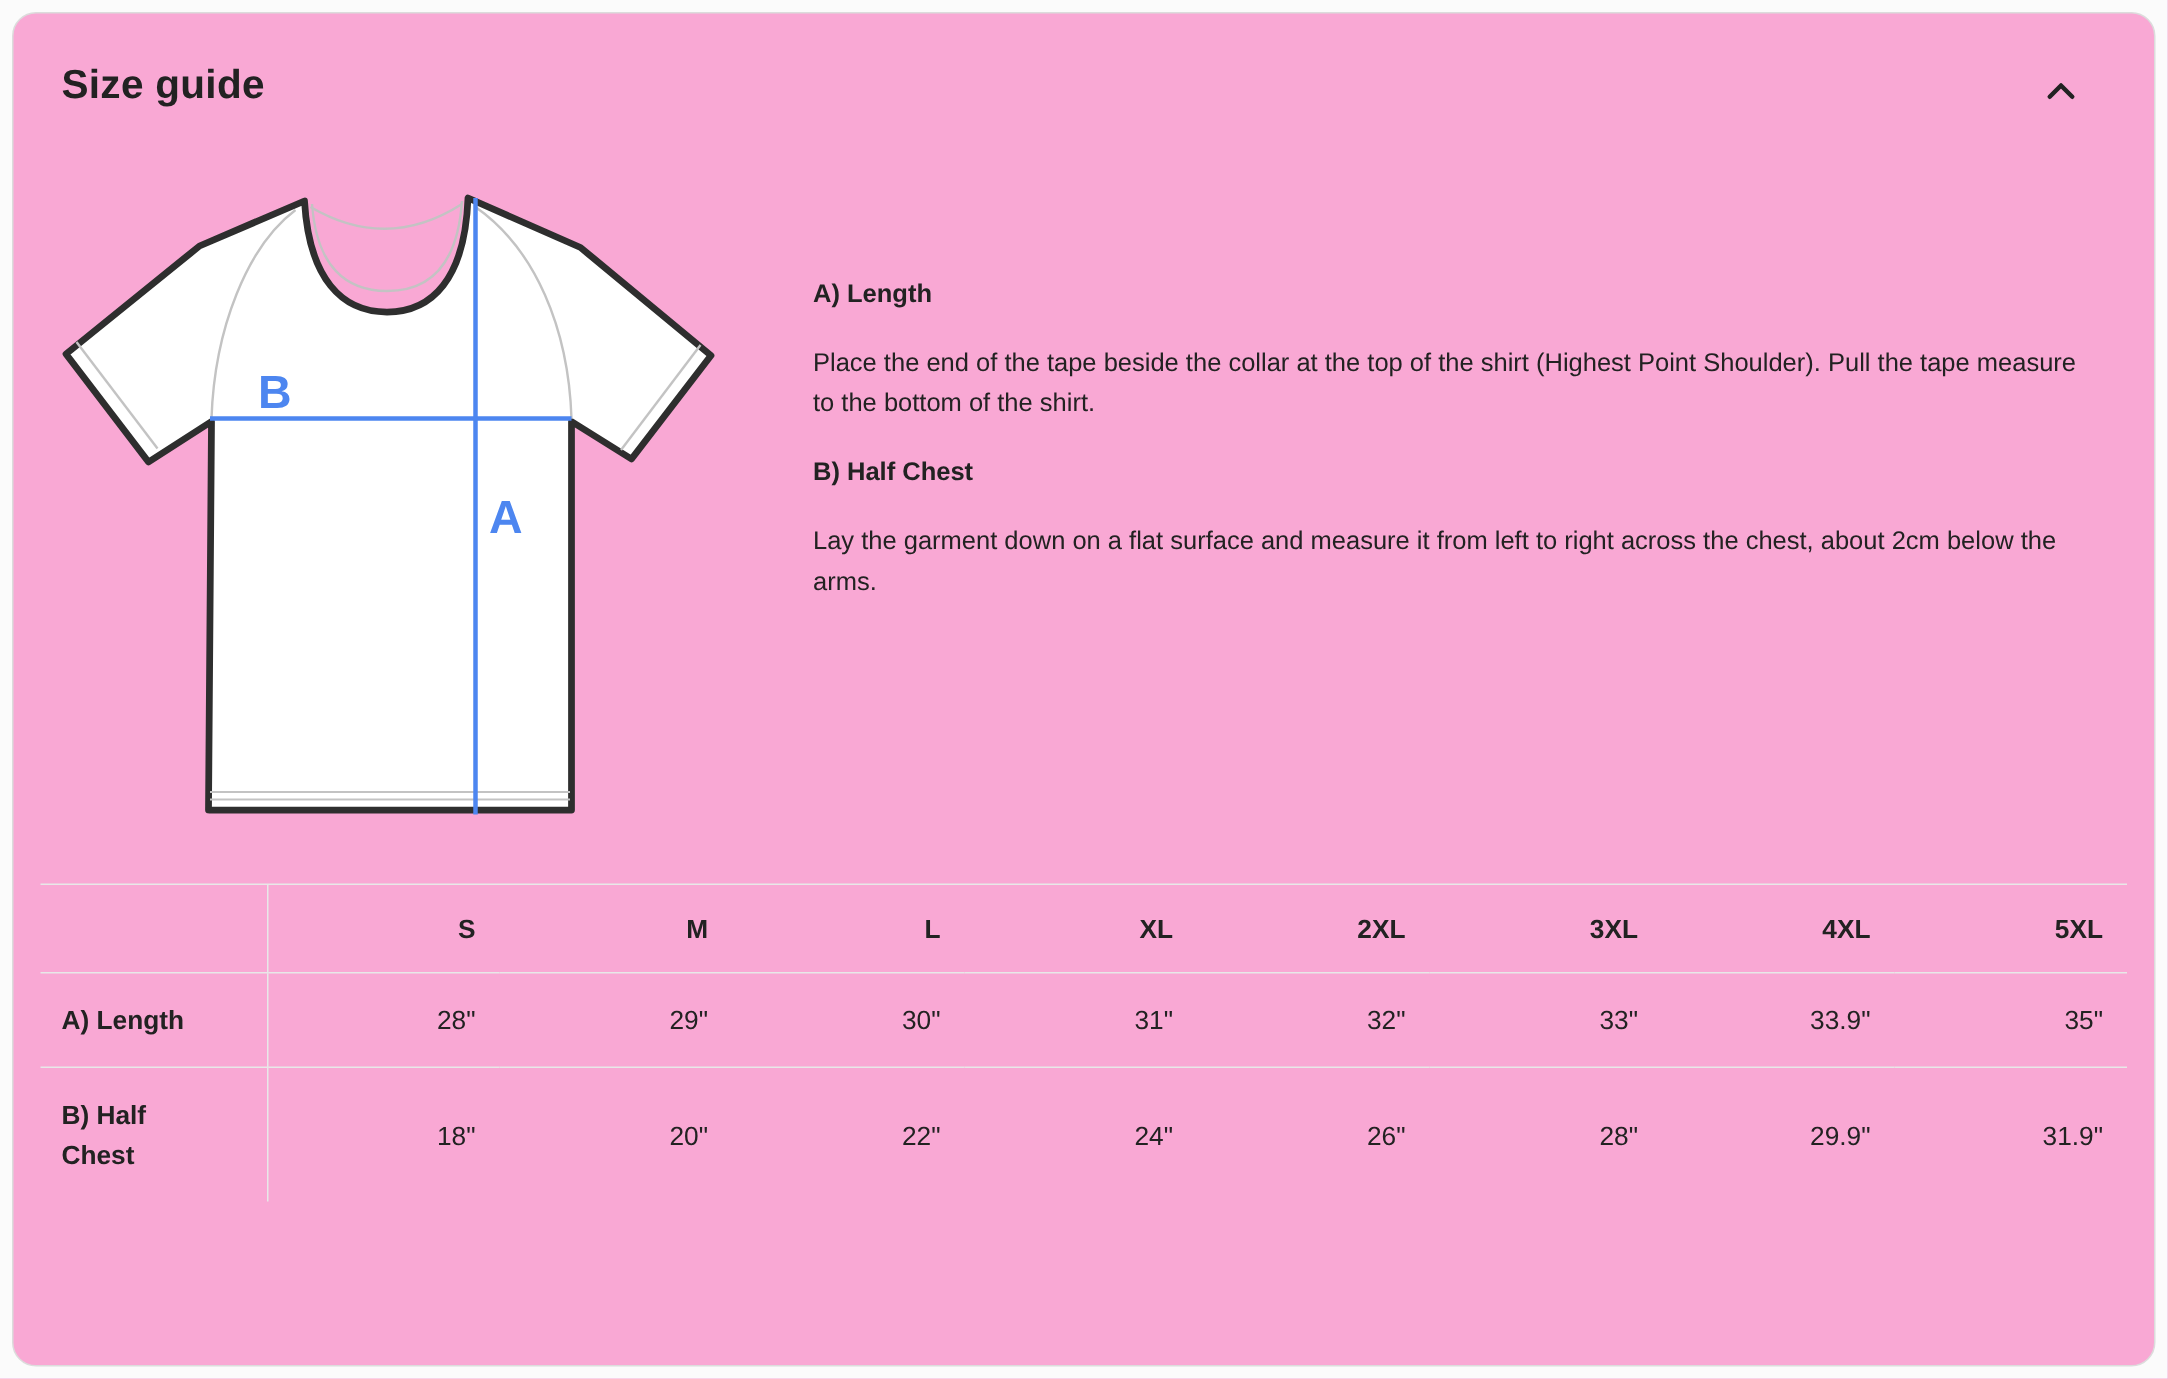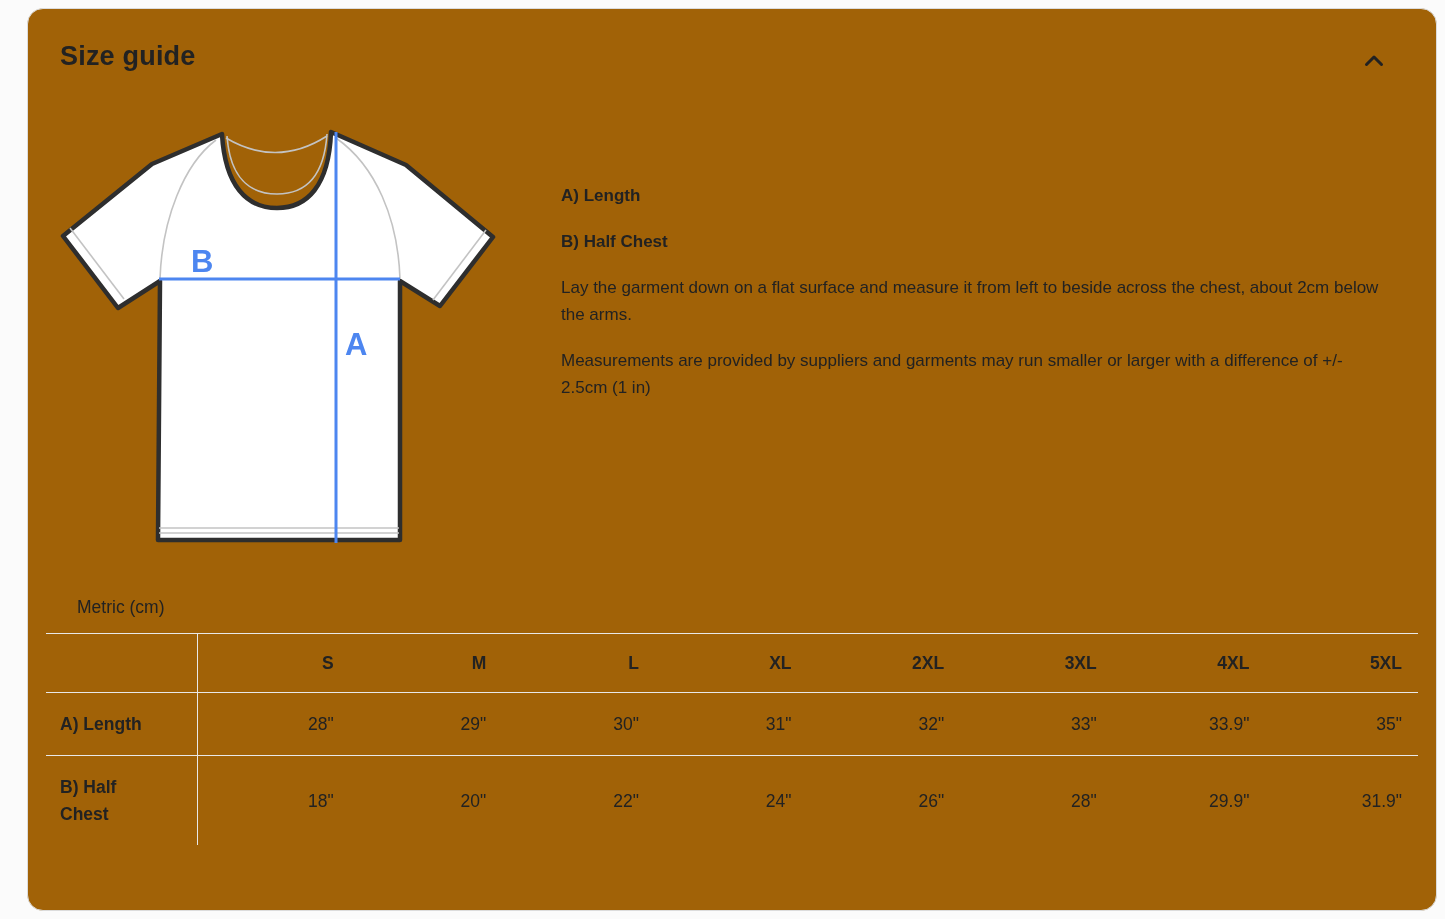--- a/index.html
+++ b/index.html
@@ -5,25 +5,24 @@
   * { margin: 0; padding: 0; box-sizing: border-box; }
   html, body { width: 1445px; height: 919px; }
   body {
     background: #fbfbfb;
     font-family: "Liberation Sans", "DejaVu Sans", sans-serif;
     color: #222222;
   }
   .card {
     position: absolute;
     left: 8px; top: 8px; right: 8px; bottom: 8px;
-    background: #a16207;
+    background: #f9a8d4;
     border: 1px solid #dcdcdc;
     border-radius: 16px;
     overflow: hidden;
-    margin-left: 19px;
   }
   .card-header {
     display: flex;
     justify-content: space-between;
     align-items: flex-start;
     padding: 32px 44px 0 32px;
   }
   .card-title {
     font-size: 27px;
     font-weight: 600;
@@ -147,29 +146,28 @@
 
         <path d="M277,8 L277,419" stroke="#4d86f0" stroke-width="3"></path>
         <path d="M100,155 L341,155" stroke="#4d86f0" stroke-width="3"></path>
         <text x="132" y="148" font-family="Liberation Sans, sans-serif" font-size="31" font-weight="bold" fill="#4d86f0">B</text>
         <text x="286" y="231" font-family="Liberation Sans, sans-serif" font-size="31" font-weight="bold" fill="#4d86f0">A</text>
       </svg>
     </div>
 
     <div class="instructions">
       <h3>A) Length</h3>
+      <p>Place the end of the tape beside the collar at the top of the shirt (Highest Point Shoulder). Pull the tape measure to the bottom of the shirt.</p>
       <h3>B) Half Chest</h3>
-      <p>Lay the garment down on a flat surface and measure it from left to beside across the chest, about 2cm below the arms.</p>
-      <p>Measurements are provided by suppliers and garments may run smaller or larger with a difference of +/- 2.5cm (1 in)</p>
+      <p>Lay the garment down on a flat surface and measure it from left to right across the chest, about 2cm below the arms.</p>
     </div>
 
   </div>
 
   <div class="tabs-row">
-    <button class="tab">Metric (cm)</button>
   </div>
 
   <table class="size-table">
     <colgroup>
         <col class="label-col">
       </colgroup>
     <thead>
       <tr>
         <th></th>
         <th>S</th>

